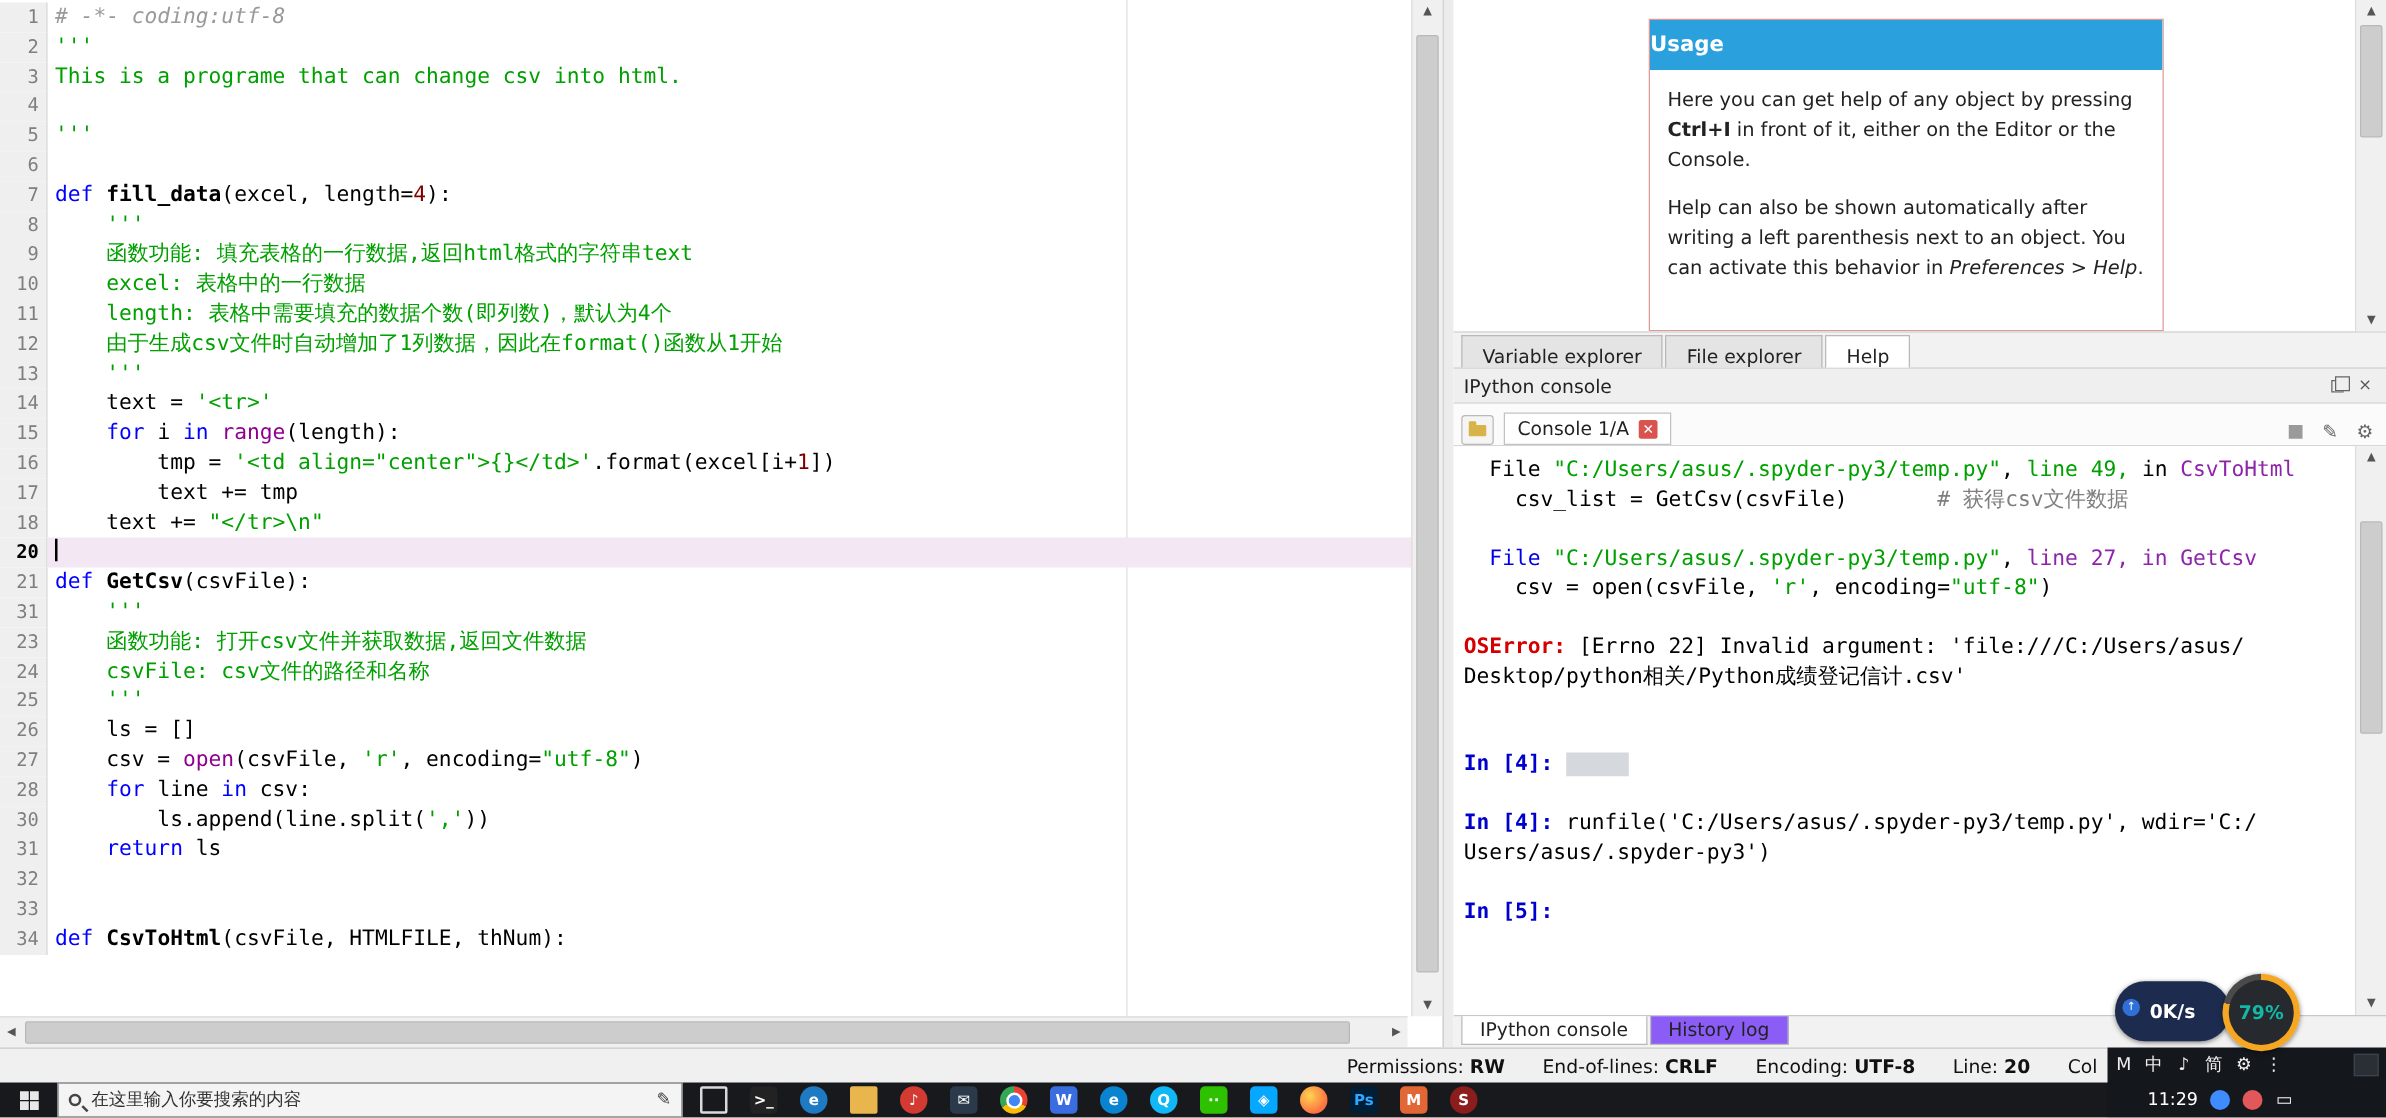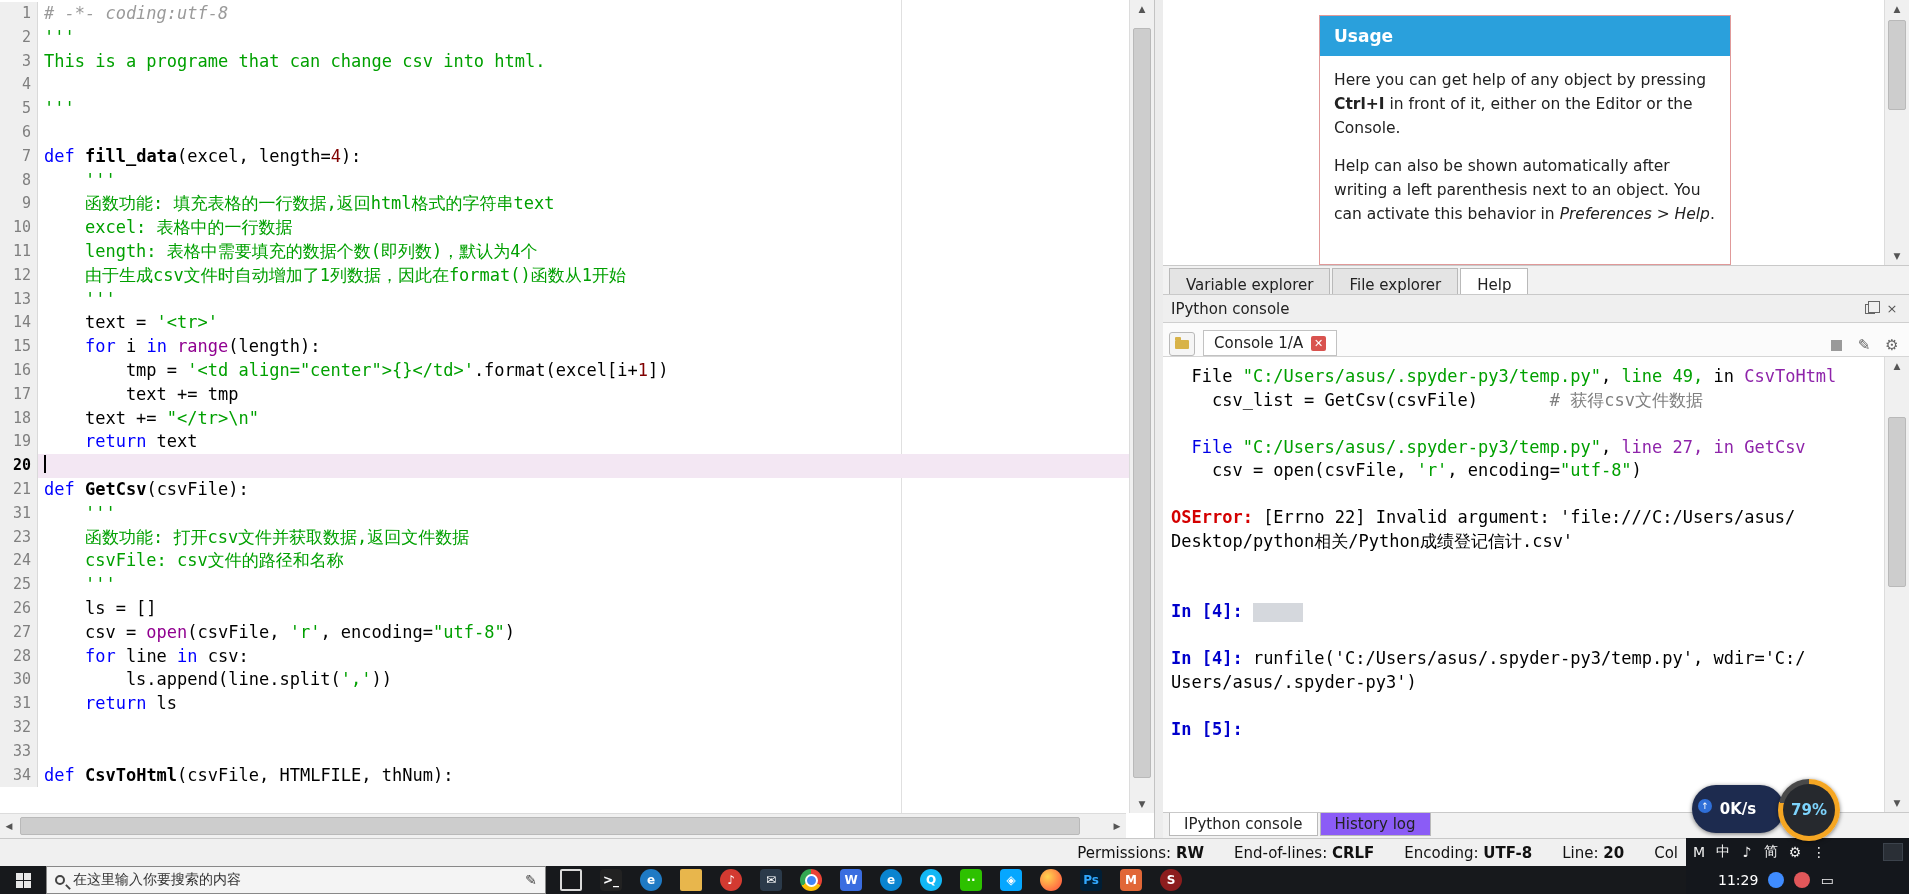--- a/index.html
+++ b/index.html
@@ -42,21 +42,21 @@
   .hscroll .sb-arrow.right { right:0; }
   .hscroll .sb-thumb-h { position:absolute; top:3px; bottom:3px; left:20px; width:1060px; background:#cdcdcd; border:1px solid #b9b9b9; border-radius:2px; }
 
   .splitter { width:8px; background:#ececec; }
 
   
   .right-col { flex:1; display:flex; flex-direction:column; background:#fff; }
 
   .help-pane { position:relative; height:265px; background:#fff; overflow:hidden; }
   .usage-box { position:absolute; left:156px; top:15px; width:412px; height:250px; border:1px solid #e09999; background:#fff; overflow:hidden; }
-  .usage-header { height:40px; line-height:40px; background:#2aa0dc; color:#fff; font-size:17px; font-weight:600; padding-left:14px; }
+  .usage-header { height:40px; line-height:40px; background:#2aa0dc; color:#fff; font-size:17px; font-weight:600; }
   .usage-body { padding:12px 14px; font-size:15.5px; line-height:24px; color:#222; }
   .usage-body p { margin-bottom:14px; }
   .seg-b { font-weight:bold; }
   .seg-i { font-style:italic; }
   .help-scroll { bottom:0 !important; }
 
   .pane-tabs { height:30px; background:#f2f2f2; border-top:1px solid #c9c9c9; border-bottom:1px solid #c9c9c9;
                display:flex; align-items:stretch; padding-left:6px; }
   .ptab { font-size:15px; padding:0 16px; display:flex; align-items:flex-end; border:1px solid #b9b9b9; border-bottom:none;
           background:#e4e4e4; color:#222; margin-right:2px; margin-top:2px; }
@@ -136,21 +136,21 @@
   
   .net-widget { position:absolute; left:1692px; top:779px; width:170px; height:62px; z-index:6; }
   .speed-blob { position:absolute; left:0; top:6px; width:92px; height:48px; background:#1d2b4f; border-radius:24px;
                 color:#fff; display:flex; flex-direction:column; align-items:center; justify-content:center; box-shadow:0 1px 4px rgba(0,0,0,.5); }
   .speed-main { font-size:15px; font-weight:bold; line-height:17px; }
   .speed-arrow { position:absolute; left:6px; top:14px; width:14px; height:14px; background:#2f6fd8; border-radius:50%;
                  color:#fff; font-size:9px; line-height:14px; text-align:center; }
   .batt-ring { position:absolute; left:86px; top:0; width:62px; height:62px; border-radius:50%;
                background:conic-gradient(#f5a623 0 79%, #4a4a4a 79% 100%); display:flex; align-items:center; justify-content:center;
                box-shadow:0 1px 4px rgba(0,0,0,.5); }
-  .batt-inner { width:52px; height:52px; border-radius:50%; background:#26292e; color:#7dd3fc; display:flex; align-items:center; justify-content:center;
+  .batt-inner { width:52px; height:52px; border-radius:50%; background:#26292e; color:#14b8a6; display:flex; align-items:center; justify-content:center;
                 font-size:15px; font-weight:bold; }
 </style>
 </head>
 <body>
 
 <div class="app">
 
   <div class="main">
 
     <div class="editor-pane">
@@ -220,24 +220,20 @@
             <span class="ln">16</span>
             <span class="code"><span class="tk-t">        tmp = </span><span class="tk-s">'&lt;td align="center"&gt;{}&lt;/td&gt;'</span><span class="tk-t">.format(excel[i+</span><span class="tk-n">1</span><span class="tk-t">])</span></span>
           </div>
           <div class="ed-line">
             <span class="ln">17</span>
             <span class="code"><span class="tk-t">        text += tmp</span></span>
           </div>
           <div class="ed-line">
             <span class="ln">18</span>
             <span class="code"><span class="tk-t">    text += </span><span class="tk-s">"&lt;/tr&gt;\n"</span></span>
-          </div>
-          <div class="ed-line">
-            <span class="ln">19</span>
-            <span class="code"><span class="tk-t">    </span><span class="tk-k">return</span><span class="tk-t"> text</span></span>
           </div>
           <div class="ed-line current">
             <span class="ln">20</span>
             <span class="code"><span class="caret"></span></span>
           </div>
           <div class="ed-line">
             <span class="ln">21</span>
             <span class="code"><span class="tk-k">def</span><span class="tk-t"> </span><span class="tk-d">GetCsv</span><span class="tk-t">(csvFile):</span></span>
           </div>
           <div class="ed-line">

